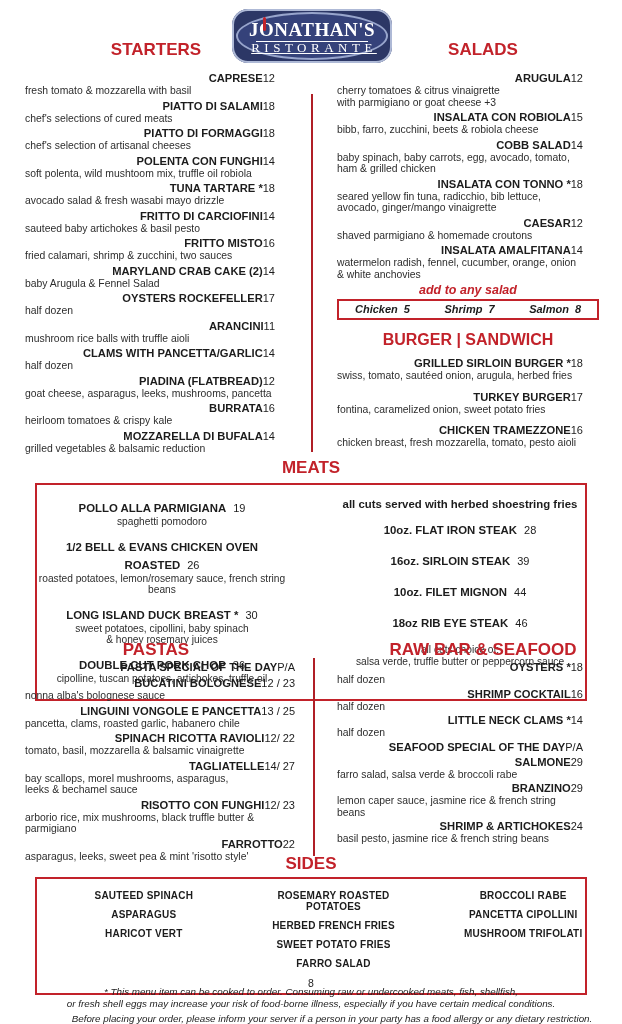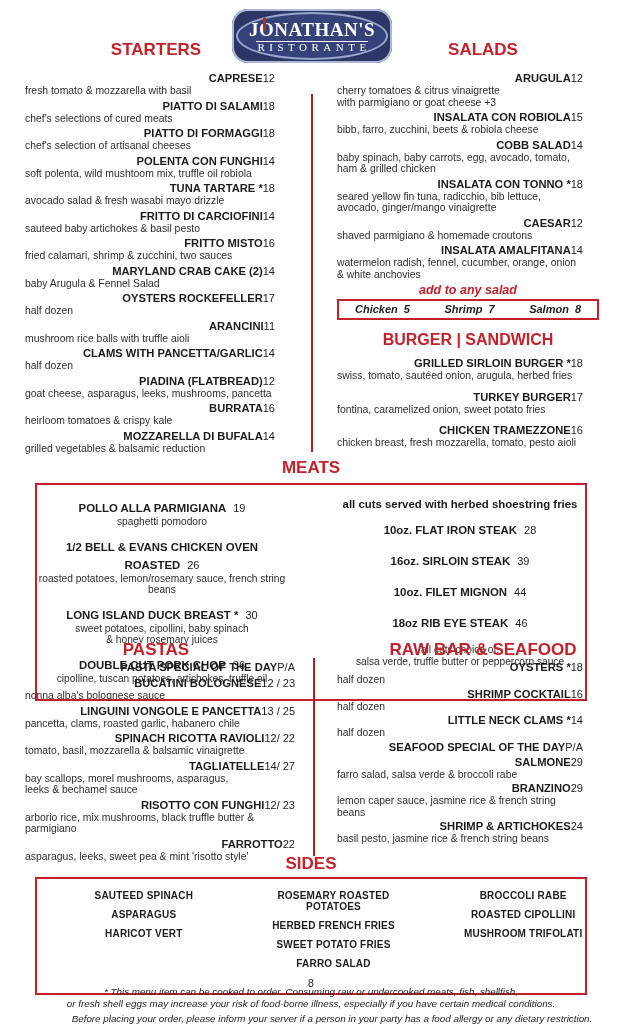--- a/index.html
+++ b/index.html
@@ -9,22 +9,22 @@
   
   .logo{position:absolute;left:232px;top:9px;width:160px;height:54px;
         background:#2c3766;border-radius:16px;box-shadow:0 0 0 2px #aeb9d6 inset;}
   .logo-oval{position:absolute;left:4px;top:3px;right:4px;bottom:3px;border-radius:50%;
         border:2px solid #98a5cc;background:#35427a;}
   .logo-inner{position:absolute;inset:0;display:flex;flex-direction:column;align-items:center;justify-content:center;}
   .logo-name{font-family:"Liberation Serif",serif;font-weight:bold;font-size:19px;line-height:19px;
         color:#ffffff;letter-spacing:.5px;white-space:nowrap;position:relative;z-index:2;}
   .logo-accent{position:absolute;left:31px;top:8px;width:3px;height:14px;background:#c2222a;z-index:3;border-radius:2px;}
   .logo-rule{width:112px;height:1px;background:#ffffff;margin:2px 0 1px;z-index:2;}
-  .logo-sub{font-family:"Liberation Serif",serif;font-size:11px;line-height:9px;color:#ffffff;
-        letter-spacing:4.5px;white-space:nowrap;z-index:2;padding-left:4px;}
+  .logo-sub{font-family:"Liberation Serif",serif;font-size:13px;line-height:9px;color:#ffffff;
+        letter-spacing:4.5px;white-space:nowrap;z-index:2;padding-left:4px;text-decoration:underline;}
 
   
   .section-title{color:#c2222a;font-weight:bold;font-size:17px;line-height:20px;text-align:center;}
   .t-starters{position:absolute;left:25px;top:40px;width:262px;}
   .t-salads{position:absolute;left:350px;top:40px;width:266px;}
 
   
   .mi{margin-bottom:3px;}
   .mi-head{display:flex;justify-content:flex-end;align-items:baseline;
         font-weight:bold;font-size:11.2px;line-height:13px;}
@@ -512,21 +512,21 @@
         <div class="side-item">ROSEMARY ROASTED POTATOES</div>
             <div class="side-item">HERBED FRENCH FRIES</div>
             <div class="side-item">SWEET POTATO FRIES</div>
             <div class="side-item">FARRO SALAD</div>
           </div>
         <div class="sides-price">8</div>
       </div>
       <div class="side-col">
 
       <div class="side-item">BROCCOLI RABE</div>
-          <div class="side-item">ROASTED CIPOLLINI</div>
+          <div class="side-item">PANCETTA CIPOLLINI</div>
           <div class="side-item">MUSHROOM TRIFOLATI</div>
         </div>
     </div>
   </div>
 
   <div class="footer">
     <p class="fline">* This menu item can be cooked to order. Consuming raw or undercooked meats, fish, shellfish,</p>
     <p class="fline">or fresh shell eggs may increase your risk of food-borne illness, especially if you have certain medical conditions.</p>
     <p class="fline f3">Before placing your order, please inform your server if a person in your party has a food allergy or any dietary restriction.</p>
   </div>

